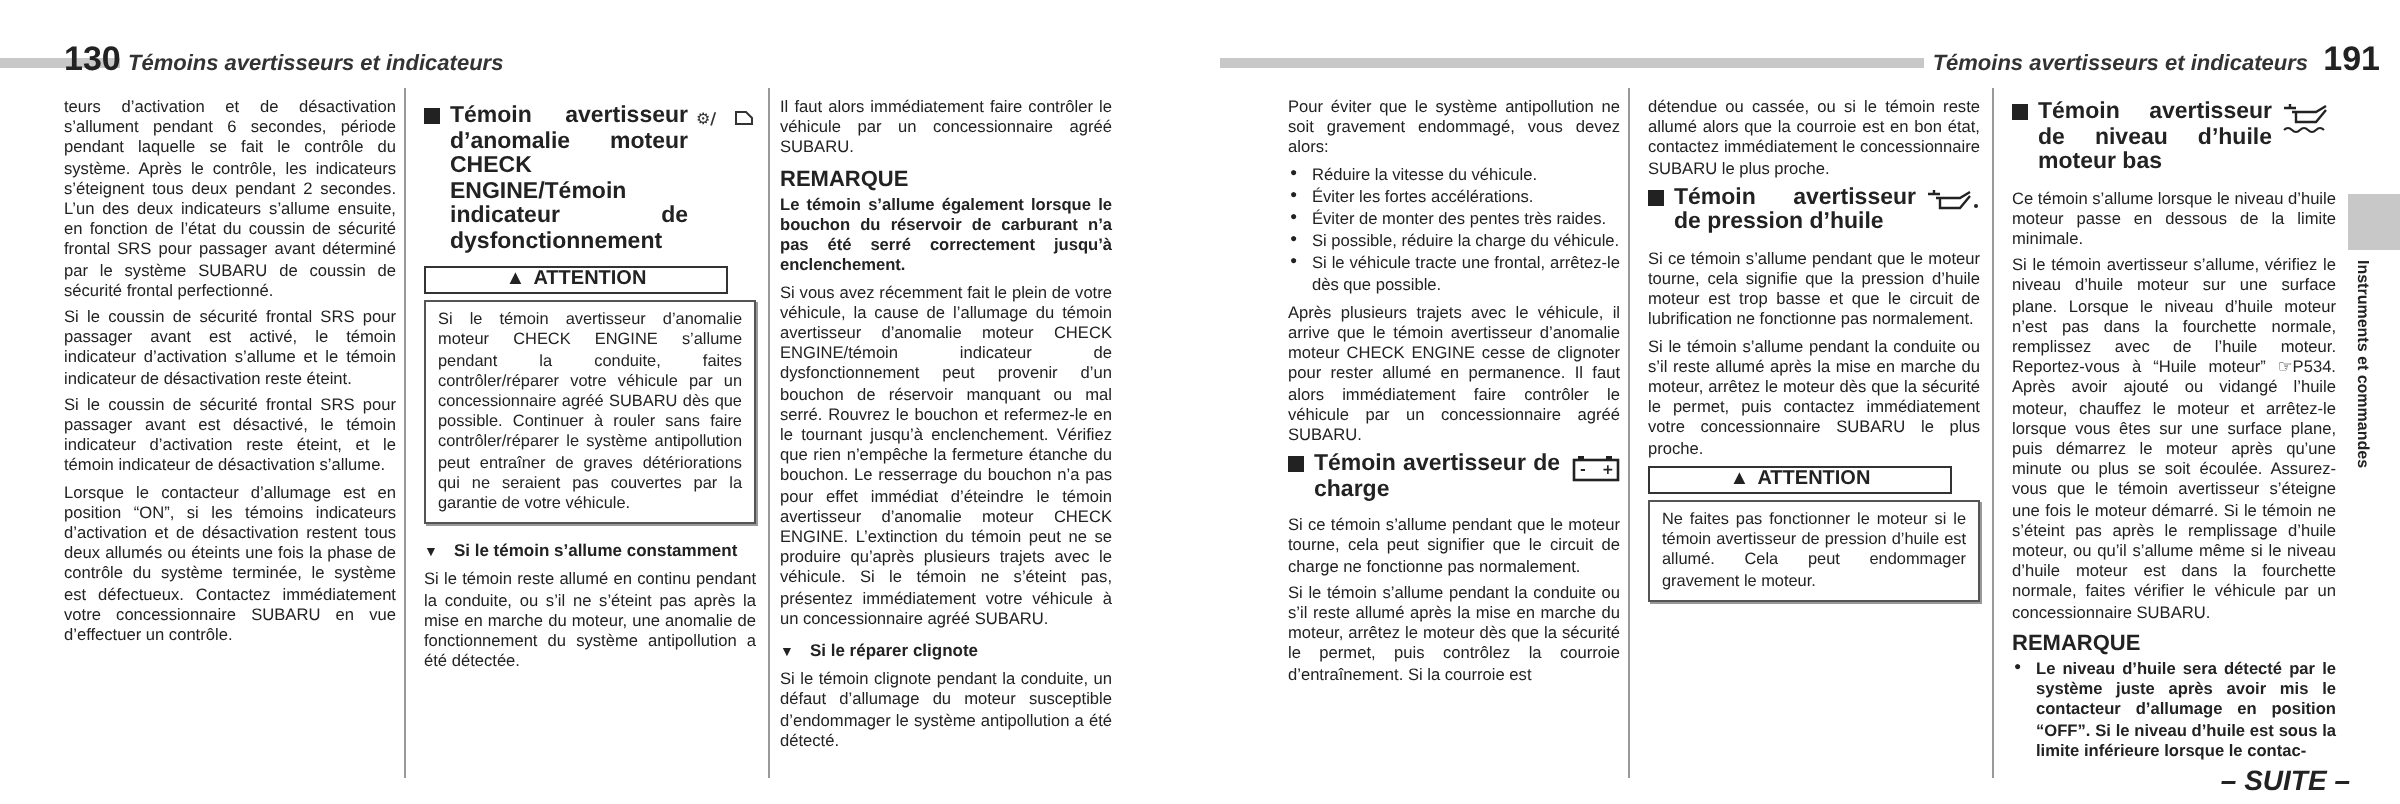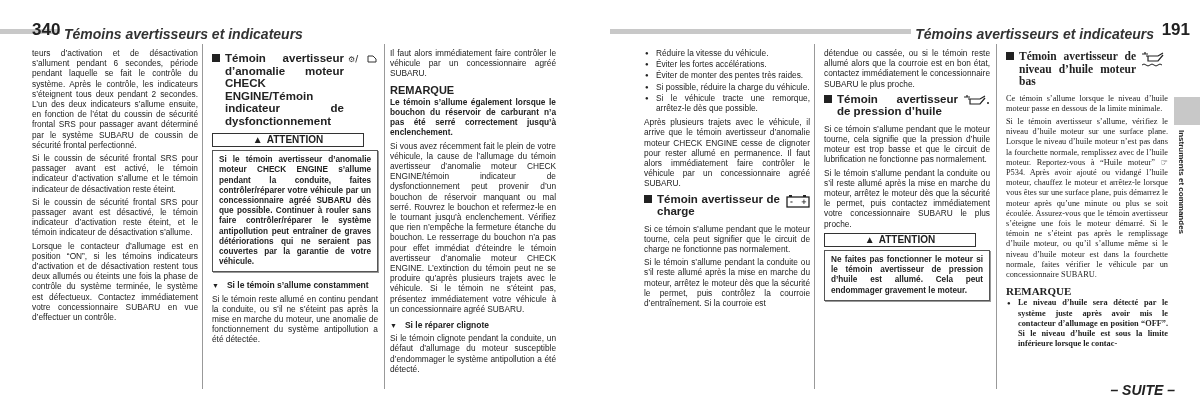--- a/index.html
+++ b/index.html
@@ -7,57 +7,57 @@
   body { font-family: "Liberation Sans", sans-serif; color: #222; position: relative; }
 
   .page { position: absolute; top: 0; height: 402px; }
   .page-left { left: 0; width: 590px; }
   .page-right { left: 610px; width: 590px; }
 
   .header-bar { position: absolute; top: 29px; height: 5px; background: #c8c8c8; }
   .page-left .header-bar { left: 0; width: 200px; }
   .page-right .header-bar { left: 0; width: 540px; }
   .pg-num { position: absolute; top: 20px; font-size: 17px; font-weight: bold; color: #222; }
-  .pg-title { position: absolute; top: 26px; font-size: 14px; font-style: italic; font-weight: bold; color: #333; background: #fff; padding: 0 4px; }
+  .pg-title { position: absolute; top: 26px; font-size: 11px; font-style: italic; font-weight: bold; color: #333; background: #fff; padding: 0 4px; }
   .page-left .pg-num { left: 32px; }
   .page-left .pg-title { left: 60px; }
   .page-right .pg-num { right: 10px; }
   .page-right .pg-title { right: 42px; }
 
   .col { position: absolute; top: 48px; font-size: 8.3px; line-height: 10.2px; text-align: justify; }
   .col p { margin-bottom: 3px; hyphens: manual; }
   .col-sep { position: absolute; top: 44px; width: 1px; height: 345px; background: #999; }
 
   .sect-h { font-size: 11.5px; font-weight: bold; line-height: 12.5px; position: relative; padding-left: 13px; margin: 4px 0 6px 0; }
   .sect-h .sq { position: absolute; left: 0; top: 2px; width: 8px; height: 8px; background: #222; }
   .sect-h .ind-icon { position: absolute; right: 0; top: 1px; }
 
   .attention-head { border: 1.3px solid #333; text-align: center; font-weight: bold; font-size: 10px; padding: 1px 0; margin: 4px 14px 3px 0; }
   .attention-head .tri { display: inline-block; font-size: 10px; margin-right: 4px; }
-  .attention-body { border: 1.3px solid #555; box-shadow: 1px 1px 0 #999; padding: 4px 6px; font-weight: bold; font-size: 8.2px; line-height: 10.2px; margin-bottom: 8px; }
+  .attention-body { border: 1.3px solid #555; box-shadow: 1px 1px 0 #999; padding: 4px 6px; font-weight: normal; font-size: 8.2px; line-height: 10.2px; margin-bottom: 8px; }
 
   .remarque { font-size: 11px; font-weight: bold; margin: 6px 0 2px 0; }
   .bold { font-weight: bold; }
   .sub-h { font-weight: bold; font-size: 8.5px; margin: 6px 0 2px 0; }
   .sub-h .arr { display: inline-block; margin-right: 8px; font-size: 7px; }
 
   ul.bul { list-style: none; margin-bottom: 4px; }
   ul.bul li { position: relative; padding-left: 12px; margin-bottom: 1px; }
   ul.bul li::before { content: "\25CF"; position: absolute; left: 1px; top: 0; font-size: 6px; }
 
   .side-tab { position: absolute; left: 1174px; top: 97px; width: 26px; height: 28px; background: #c8c8c8; }
   .side-text { position: absolute; left: 1177px; top: 130px; writing-mode: vertical-rl; font-size: 8px; font-weight: bold; color: #222; }
   .suite { position: absolute; right: 25px; top: 382px; font-size: 14px; font-style: italic; font-weight: bold; }
 </style>
 </head>
 <body>
 
 <div class="page page-left">
   <div class="header-bar"></div>
-  <div class="pg-num">340</div>
+  <div class="pg-num">130</div>
   <div class="pg-title">Témoins avertisseurs et indicateurs</div>
 
   <div class="col" style="left:32px;width:166px;">
     <p>teurs d’activation et de désactivation s’allument pendant 6 secondes, période pendant laquelle se fait le contrôle du système. Après le contrôle, les indicateurs s’éteignent tous deux pendant 2 secondes. L’un des deux indicateurs s’allume ensuite, en fonction de l’état du coussin de sécurité frontal SRS pour passager avant déterminé par le système SUBARU de coussin de sécurité frontal perfectionné.</p>
     <p>Si le coussin de sécurité frontal SRS pour passager avant est activé, le témoin indicateur d’activation s’allume et le témoin indicateur de désactivation reste éteint.</p>
     <p>Si le coussin de sécurité frontal SRS pour passager avant est désactivé, le témoin indicateur d’activation reste éteint, et le témoin indicateur de désactivation s’allume.</p>
     <p>Lorsque le contacteur d’allumage est en position “ON”, si les témoins indicateurs d’activation et de désactivation restent tous deux allumés ou éteints une fois la phase de contrôle du système terminée, le système est défectueux. Contactez immédiatement votre concessionnaire SUBARU en vue d’effectuer un contrôle.</p>
   </div>
   <div class="col-sep" style="left:202px;"></div>
 
@@ -90,26 +90,27 @@
     <p>Si le témoin clignote pendant la conduite, un défaut d’allumage du moteur susceptible d’endommager le système antipollution a été détecté.</p>
   </div>
 </div>
 
 <div class="page page-right">
   <div class="header-bar"></div>
   <div class="pg-title">Témoins avertisseurs et indicateurs</div>
   <div class="pg-num">191</div>
 
   <div class="col" style="left:34px;width:166px;">
+    <p>Pour éviter que le système antipollution ne soit gravement endommagé, vous devez alors:</p>
     <ul class="bul">
       <li>Réduire la vitesse du véhicule.</li>
       <li>Éviter les fortes accélérations.</li>
       <li>Éviter de monter des pentes très raides.</li>
       <li>Si possible, réduire la charge du véhicule.</li>
-      <li>Si le véhicule tracte une remorque, arrêtez-le dès que possible.</li>
+      <li>Si le véhicule tracte une frontal, arrêtez-le dès que possible.</li>
     </ul>
     <p>Après plusieurs trajets avec le véhicule, il arrive que le témoin avertisseur d’anomalie moteur CHECK ENGINE cesse de clignoter pour rester allumé en permanence. Il faut alors immédiatement faire contrôler le véhicule par un concessionnaire agréé SUBARU.</p>
     <div class="sect-h">
       <span class="sq"></span>
       <span class="ind-icon">
         <svg width="24" height="14" viewBox="0 0 24 14">
             <rect x="1" y="3" width="22" height="10" fill="none" stroke="#222" stroke-width="1.3"></rect>
             <rect x="3" y="1" width="3" height="2" fill="#222"></rect>
             <rect x="17" y="1" width="3" height="2" fill="#222"></rect>
             <text x="4" y="10" font-size="7" font-family="DejaVu Sans, sans-serif" fill="#222">-</text>
@@ -137,21 +138,21 @@
     </div>
     <p>Si ce témoin s’allume pendant que le moteur tourne, cela signifie que la pression d’huile moteur est trop basse et que le circuit de lubrification ne fonctionne pas normalement.</p>
     <p>Si le témoin s’allume pendant la conduite ou s’il reste allumé après la mise en marche du moteur, arrêtez le moteur dès que la sécurité le permet, puis contactez immédiatement votre concessionnaire SUBARU le plus proche.</p>
     <div class="attention-head">
       <span class="tri">▲</span><span>ATTENTION</span>
     </div>
     <div class="attention-body">Ne faites pas fonctionner le moteur si le témoin avertisseur de pression d’huile est allumé. Cela peut endommager gravement le moteur.</div>
   </div>
   <div class="col-sep" style="left:386px;"></div>
 
-  <div class="col" style="left:396px;width:162px;top:46px;font-family:Liberation Serif, serif;">
+  <div class="col" style="left:396px;width:162px;top:46px;">
     <div class="sect-h">
       <span class="sq"></span>
       <span class="ind-icon">
         <svg width="28" height="16" viewBox="0 0 28 16">
             <path d="M2 3 h6 M5 1 v2 M6 5 h12 l5 -3 M8 5 v5 h10 l5 -6" fill="none" stroke="#222" stroke-width="1.2"></path>
             <path d="M2 14 q2 -2 4 0 t4 0 t4 0 t4 0 t4 0" fill="none" stroke="#222" stroke-width="1"></path>
           </svg>
       </span>
       <div style="padding-right:32px;">Témoin avertisseur de niveau d’huile moteur bas</div>
     </div>

